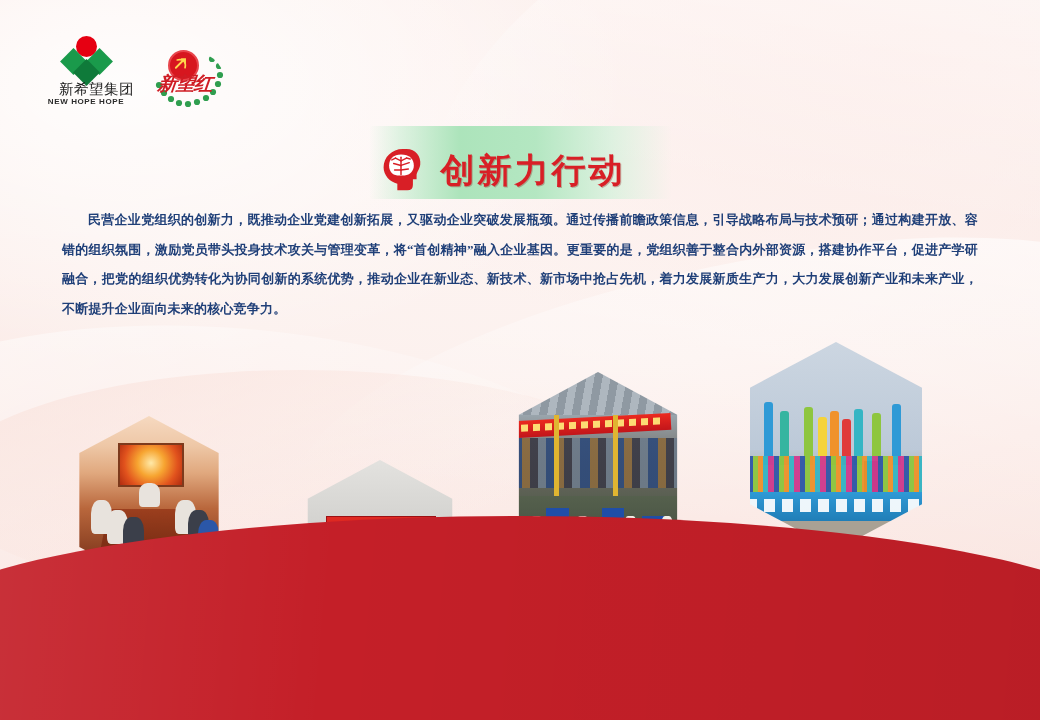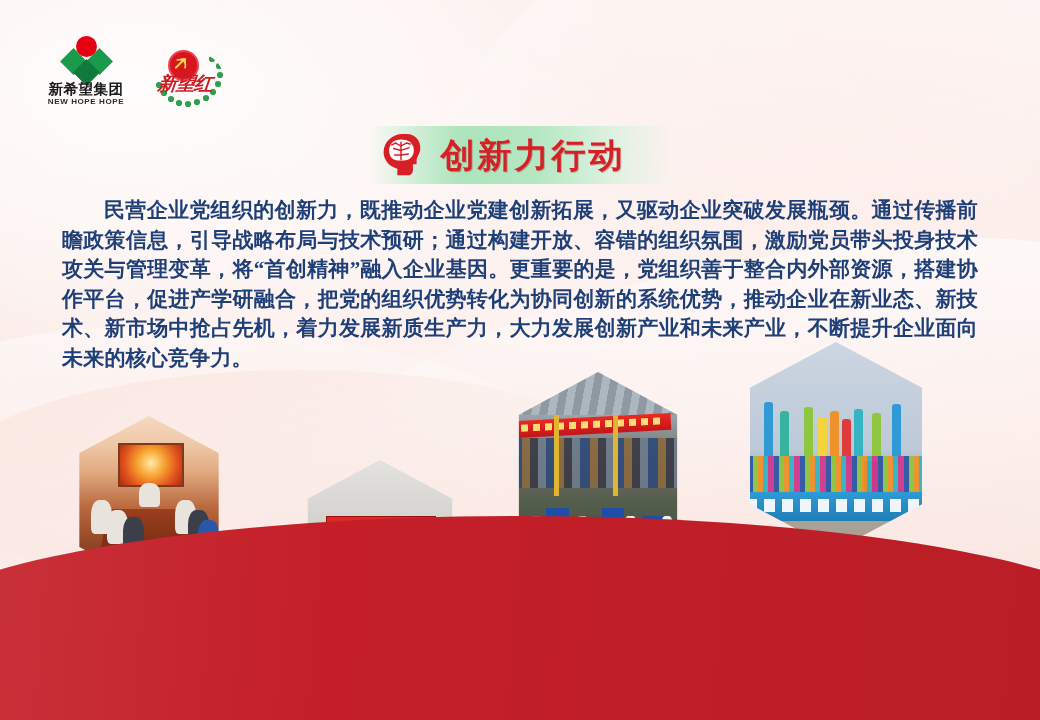--- a/index.html
+++ b/index.html
@@ -67,22 +67,22 @@
   .nh-mark{position:relative;width:96px;height:46px;}
   .nh-dot{
     position:absolute;left:38px;top:0px;width:21px;height:21px;border-radius:50%;
     background:#e60012;
   }
   .nh-d{position:absolute;width:19px;height:19px;background:#1a9a4b;transform:rotate(45deg);}
   .nh-d.l{left:26px;top:16px;}
   .nh-d.r{left:52px;top:16px;}
   .nh-d.b{left:39px;top:27px;background:#0f7a3a;}
   .nh-cn{
-    position:absolute;left:0;top:44px;width:96px;text-align:center;
-    font-size:14.5px;font-weight:700;color:#1b1b1b;letter-spacing:.5px;
+    position:absolute;left:0;top:44px;width:96px;text-align:right;
+    font-size:14.5px;font-weight:400;color:#1b1b1b;letter-spacing:.5px;
     font-family:"DejaVu Sans","Liberation Sans",sans-serif;
   }
   .nh-en{
     position:absolute;left:0;top:61px;width:96px;text-align:center;
     font-size:8px;font-weight:700;color:#2b2b2b;letter-spacing:.6px;
   }
   .logo-party{position:relative;width:78px;height:62px;}
   .pt-arc{
     position:absolute;left:2px;top:2px;width:74px;height:58px;
     border-radius:50%;
@@ -104,45 +104,45 @@
     transform:skewX(-6deg);
   }
 
   
   .title-wrap{
     position:absolute;left:0;top:126px;width:1040px;
     display:flex;justify-content:center;align-items:center;
   }
   .title-band{
     position:relative;display:flex;align-items:center;gap:18px;
-    padding:6px 46px 6px 10px;
+    padding:21px 46px 6px 10px;
     background:linear-gradient(90deg,
        rgba(220,245,226,0) 0%,
        rgba(198,238,209,.55) 10%,
        rgba(168,227,184,.95) 30%,
        rgba(176,230,191,.95) 55%,
        rgba(205,241,216,.65) 80%,
        rgba(226,247,233,0) 100%);
     border-radius:4px;
   }
   .head-icon{width:44px;height:46px;flex:0 0 auto;}
   .title-text{
     font-size:34px;font-weight:700;color:#d81f26;
     font-family:"DejaVu Sans","Liberation Sans",sans-serif;
     letter-spacing:3px;line-height:1;
     text-shadow:1px 1px 0 rgba(120,0,0,.28);
     white-space:nowrap;
   }
 
   
   .body-text{
-    position:absolute;left:62px;top:196px;width:916px;
+    position:absolute;left:62px;top:205px;width:916px;
     font-family:Liberation Serif, serif;
     font-weight:700;
-    font-size:21px;line-height:29.5px;
+    font-size:13px;line-height:29.5px;
     color:#1f3f78;
     text-align:justify;
     text-indent:2em;
     letter-spacing:.2px;
   }
 
   
   .hex{
     position:absolute;
     clip-path:polygon(50% 0%, 93% 22%, 93% 78%, 50% 100%, 7% 78%, 7% 22%);

